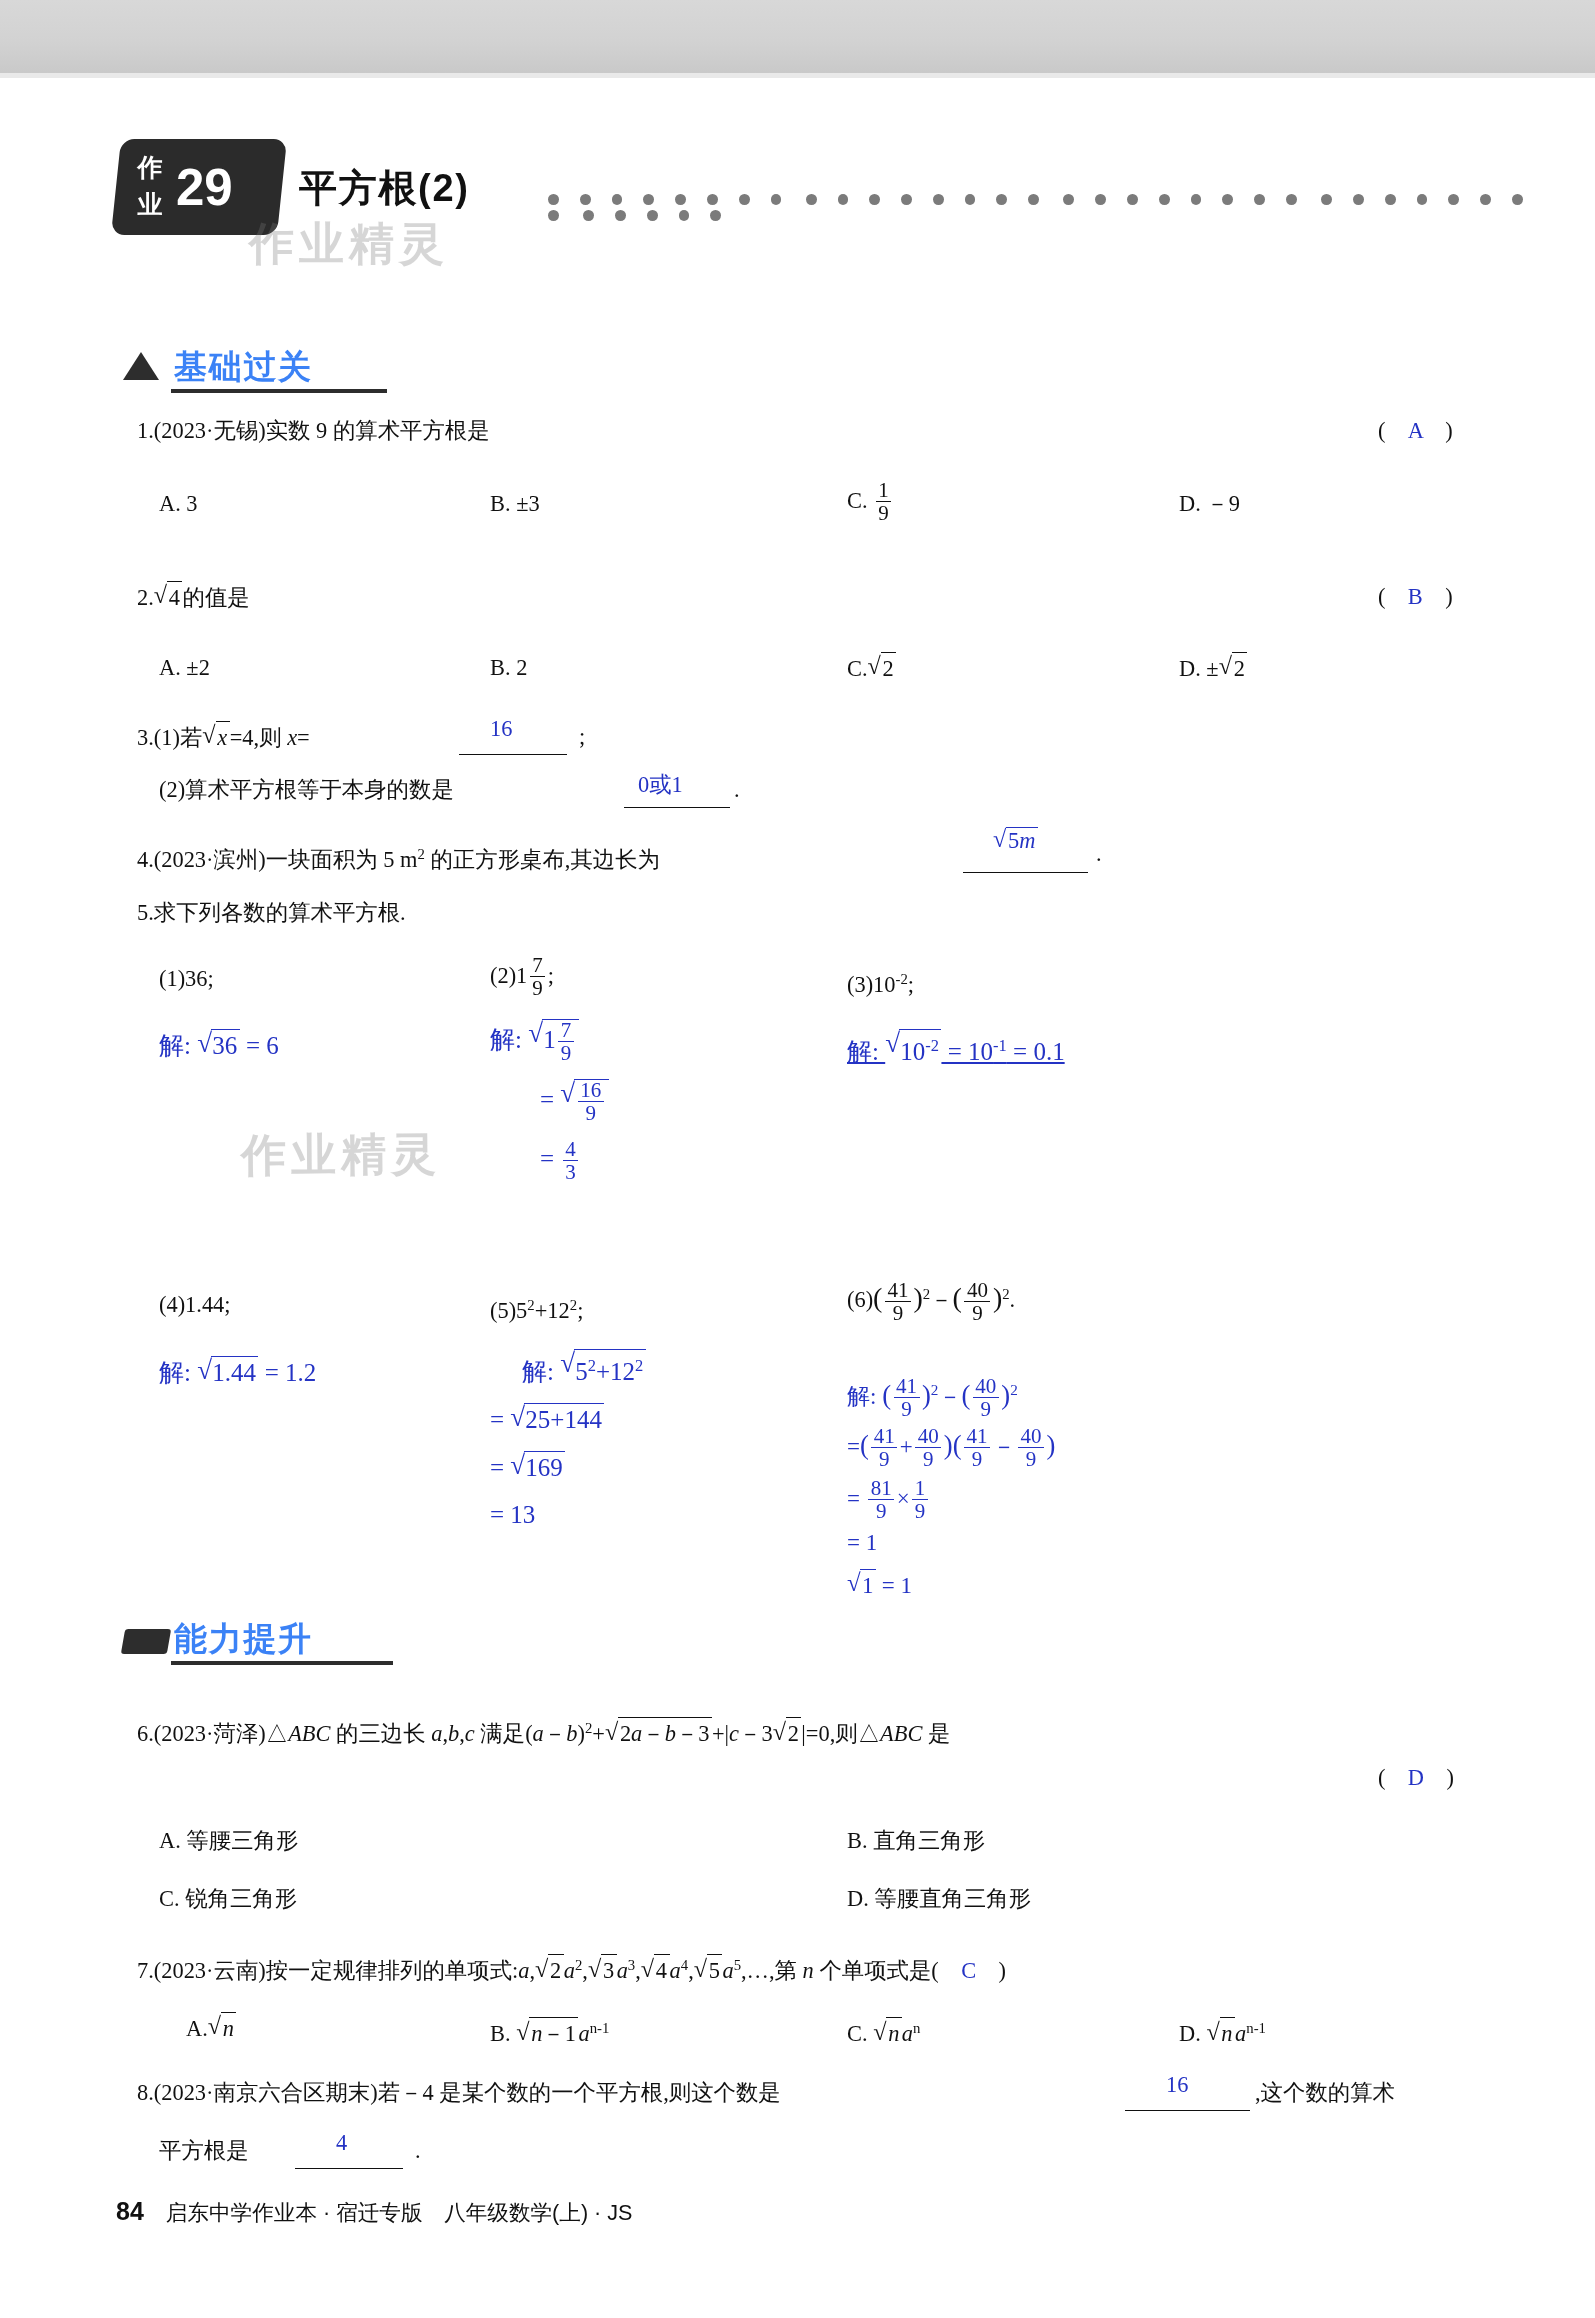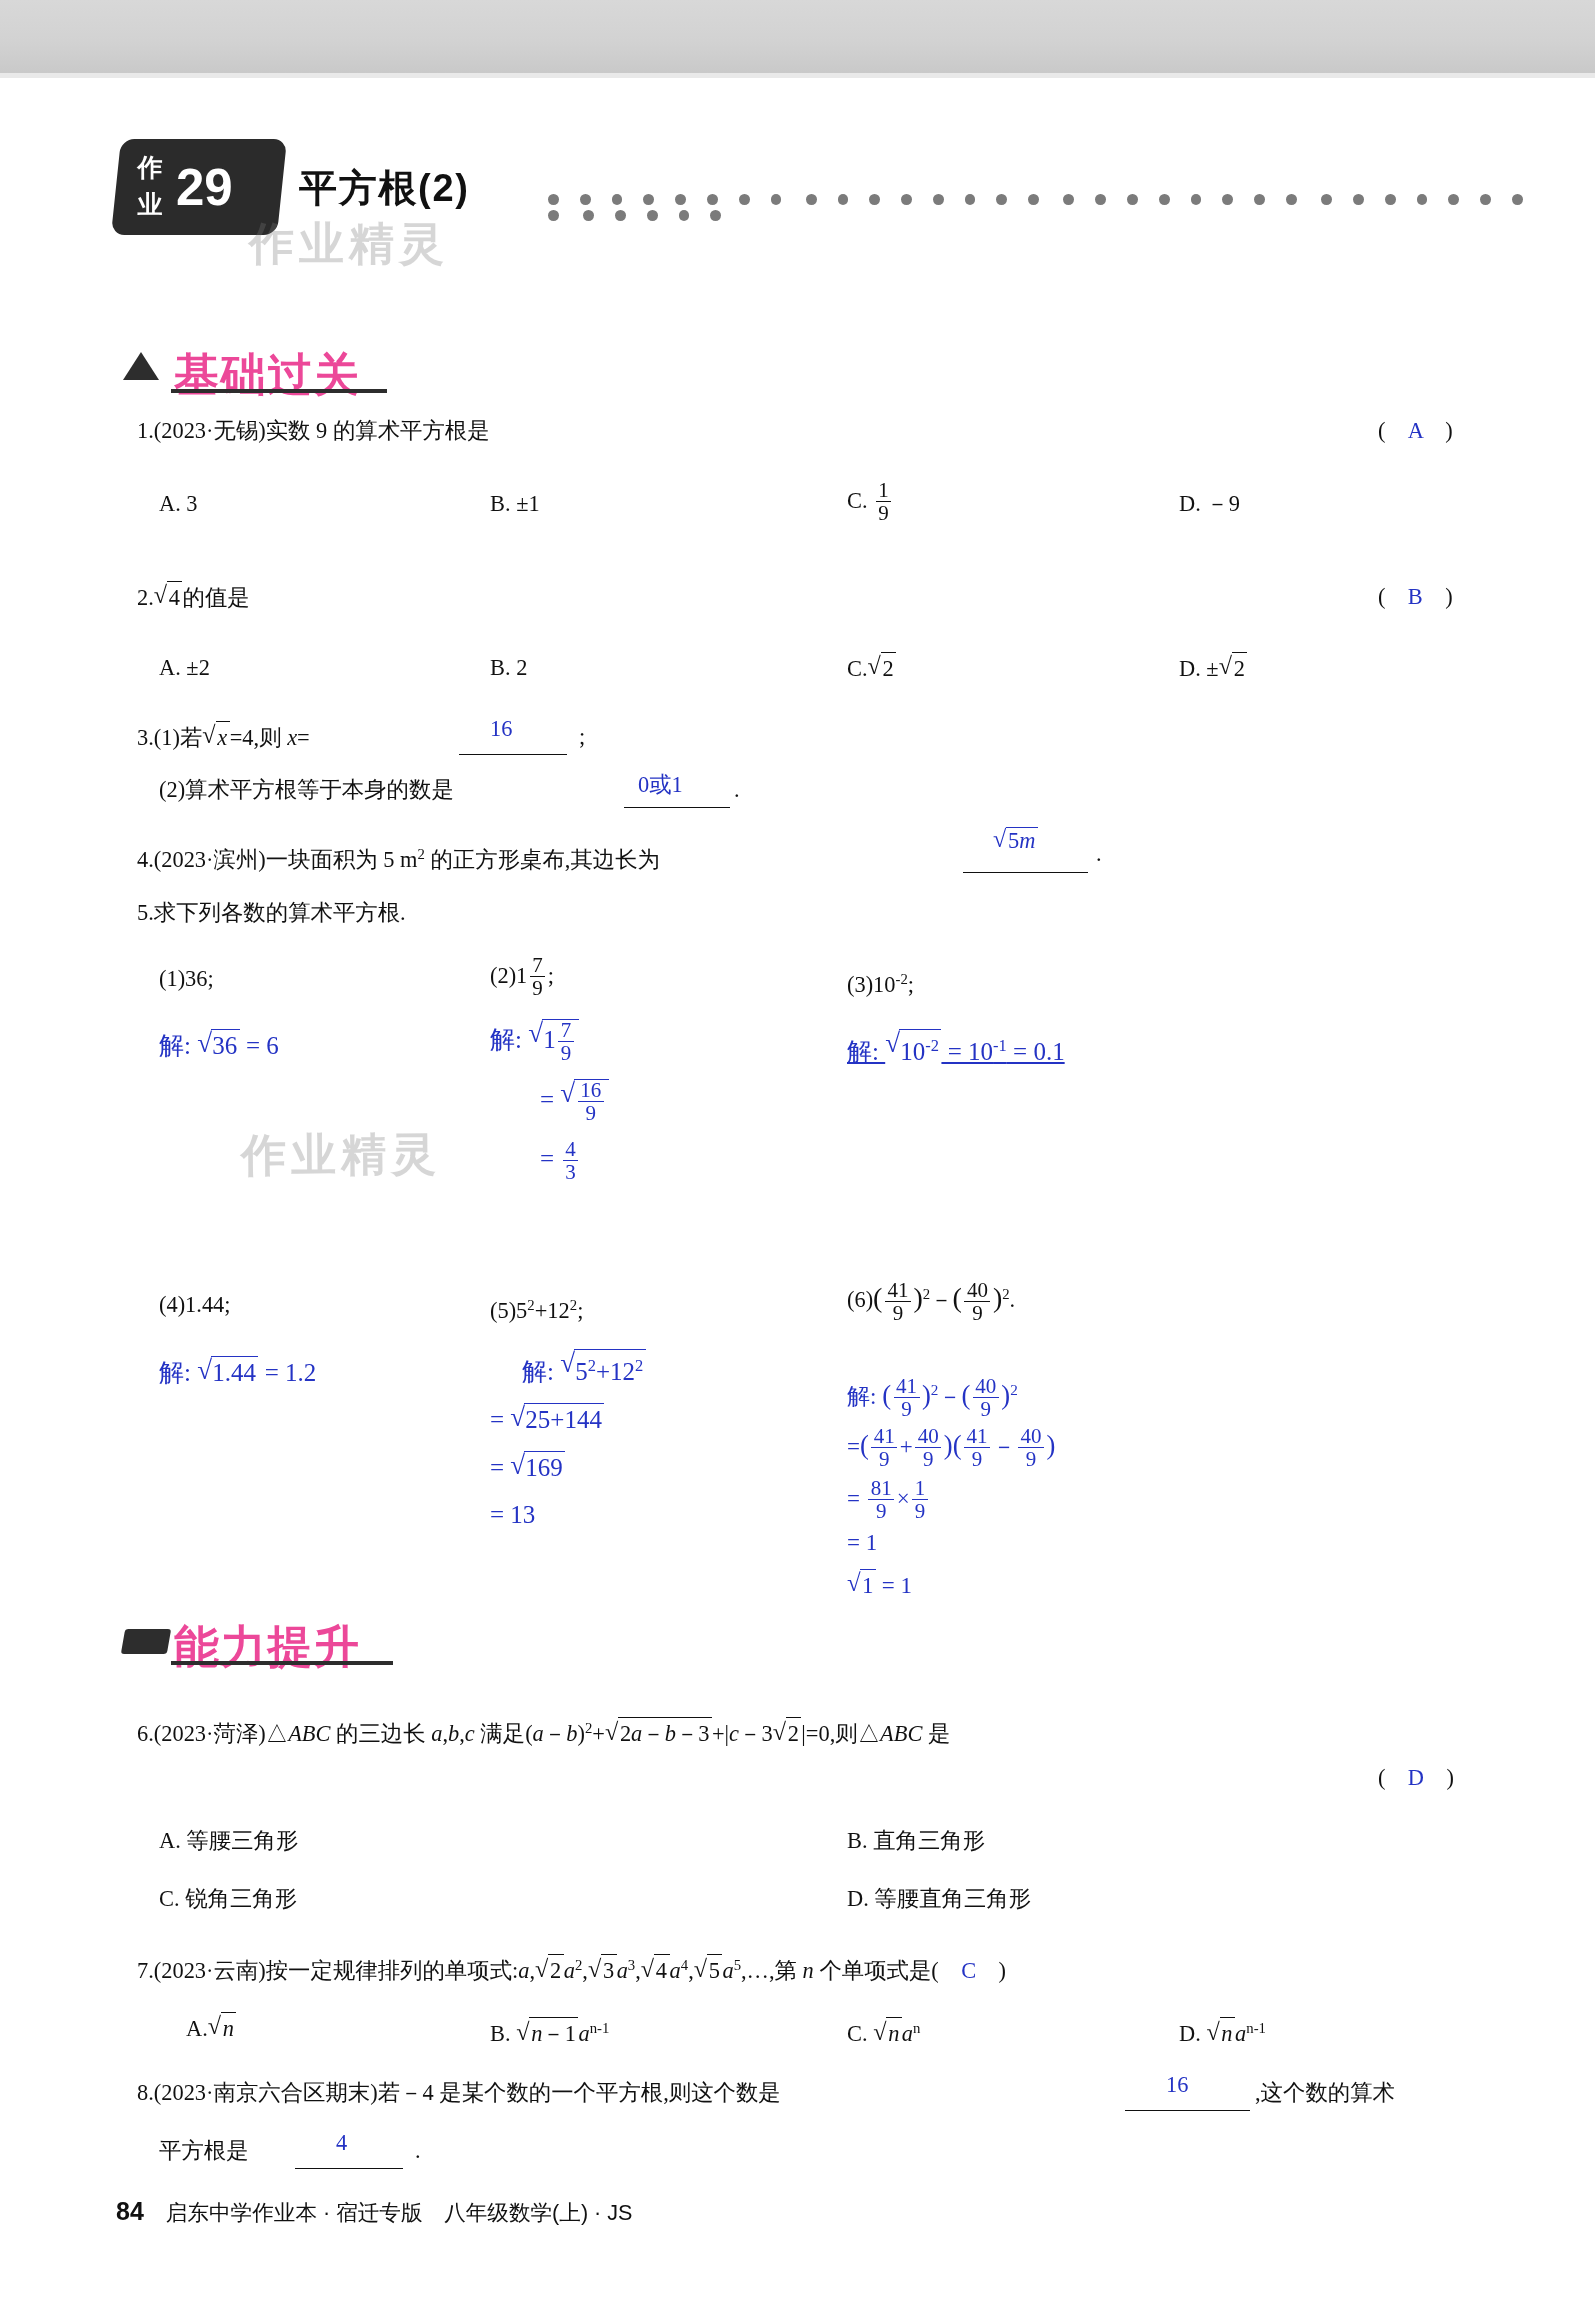--- a/index.html
+++ b/index.html
@@ -77,21 +77,21 @@
     position:absolute;left:0;top:5px;width:0;height:0;
     border-left:18px solid transparent;border-right:18px solid transparent;
     border-bottom:28px solid #2d2d2d;
   }
   .sec .blk{
     position:absolute;left:0;top:10px;width:46px;height:25px;background:#2d2d2d;
     border-radius:3.3px;transform:skewX(-10deg);
   }
   .sec .txt{
     position:absolute;left:51px;top:-1.7px;
-    font-size:45px;font-weight:bold;color:#ec4899;letter-spacing:1.7px;
+    font-size:33px;font-weight:bold;color:#3b82f6;letter-spacing:1.7px;
     font-family:"Liberation Sans",sans-serif;
   }
   .sec .rule{
     position:absolute;left:48px;top:42px;height:4.2px;background:#2d2d2d;
   }
 
   
   .t{position:absolute;font-size:22.4px;color:#111;line-height:32px;white-space:nowrap;}
   .ans{color:#2433c4;}
   .ansbox{position:absolute;color:#2433c4;font-size:22.4px;white-space:nowrap;}
@@ -147,21 +147,21 @@
     <div class="tri"></div>
     <div class="txt">基础过关</div>
     <div class="rule" style="width:216px;"></div>
   </div>
 
   <div class="t" style="left:137px;top:415px;">1.(2023·无锡)实数 9 的算术平方根是</div>
   <div class="t" style="left:1378px;top:415px;">
     (　<span class="ans">A</span>　)
   </div>
   <div class="t" style="left:159px;top:488px;">A. 3</div>
-  <div class="t" style="left:490px;top:488px;">B. ±1</div>
+  <div class="t" style="left:490px;top:488px;">B. ±3</div>
   <div class="t" style="left:847px;top:480px;">C.&nbsp;<span class="frac"><span class="n">1</span><span class="d">9</span></span></div>
   <div class="t" style="left:1179px;top:488px;">D. －9</div>
 
   <div class="t" style="left:137px;top:581px;">2.<span class="sqrt"><span>4</span></span>的值是</div>
   <div class="t" style="left:1378px;top:581px;">
     (　<span class="ans">B</span>　)
   </div>
   <div class="t" style="left:159px;top:652px;">A. ±2</div>
   <div class="t" style="left:490px;top:652px;">B. 2</div>
   <div class="t" style="left:847px;top:652px;">C.<span class="sqrt"><span>2</span></span></div>

